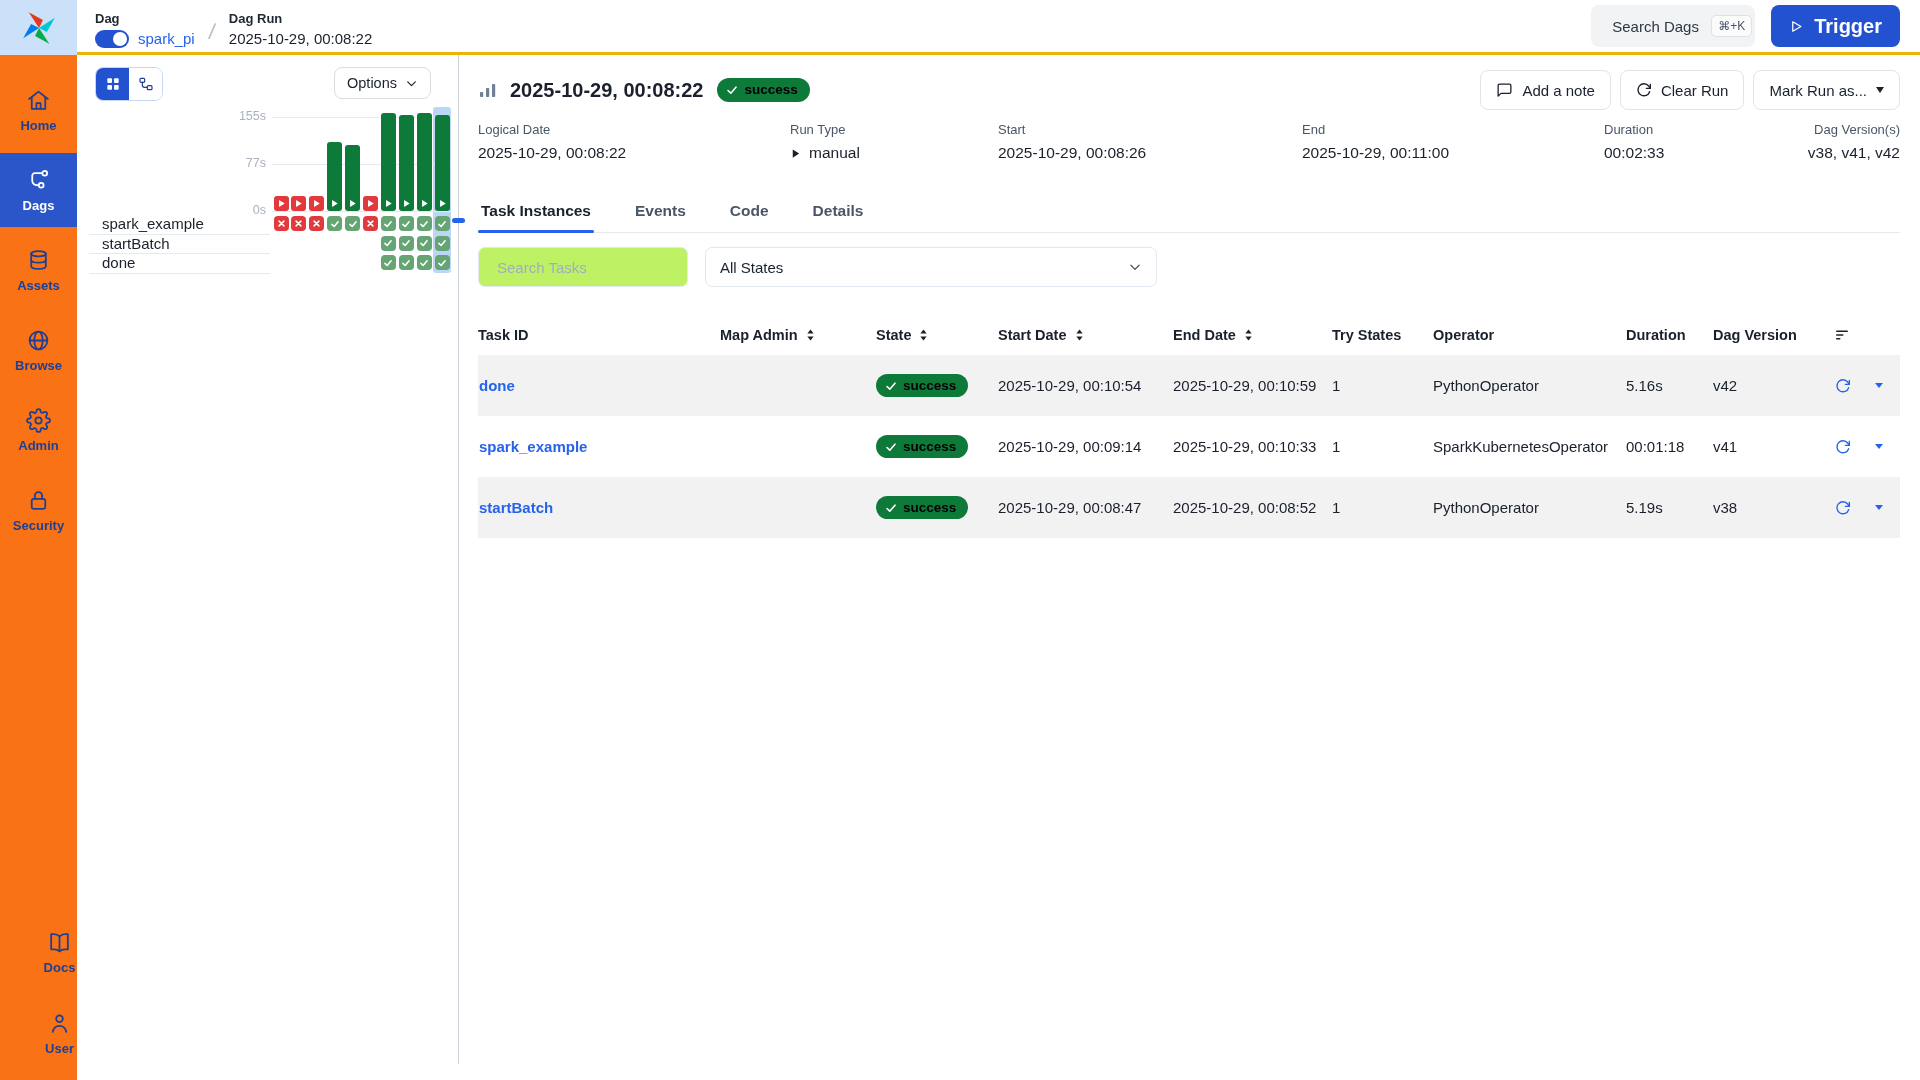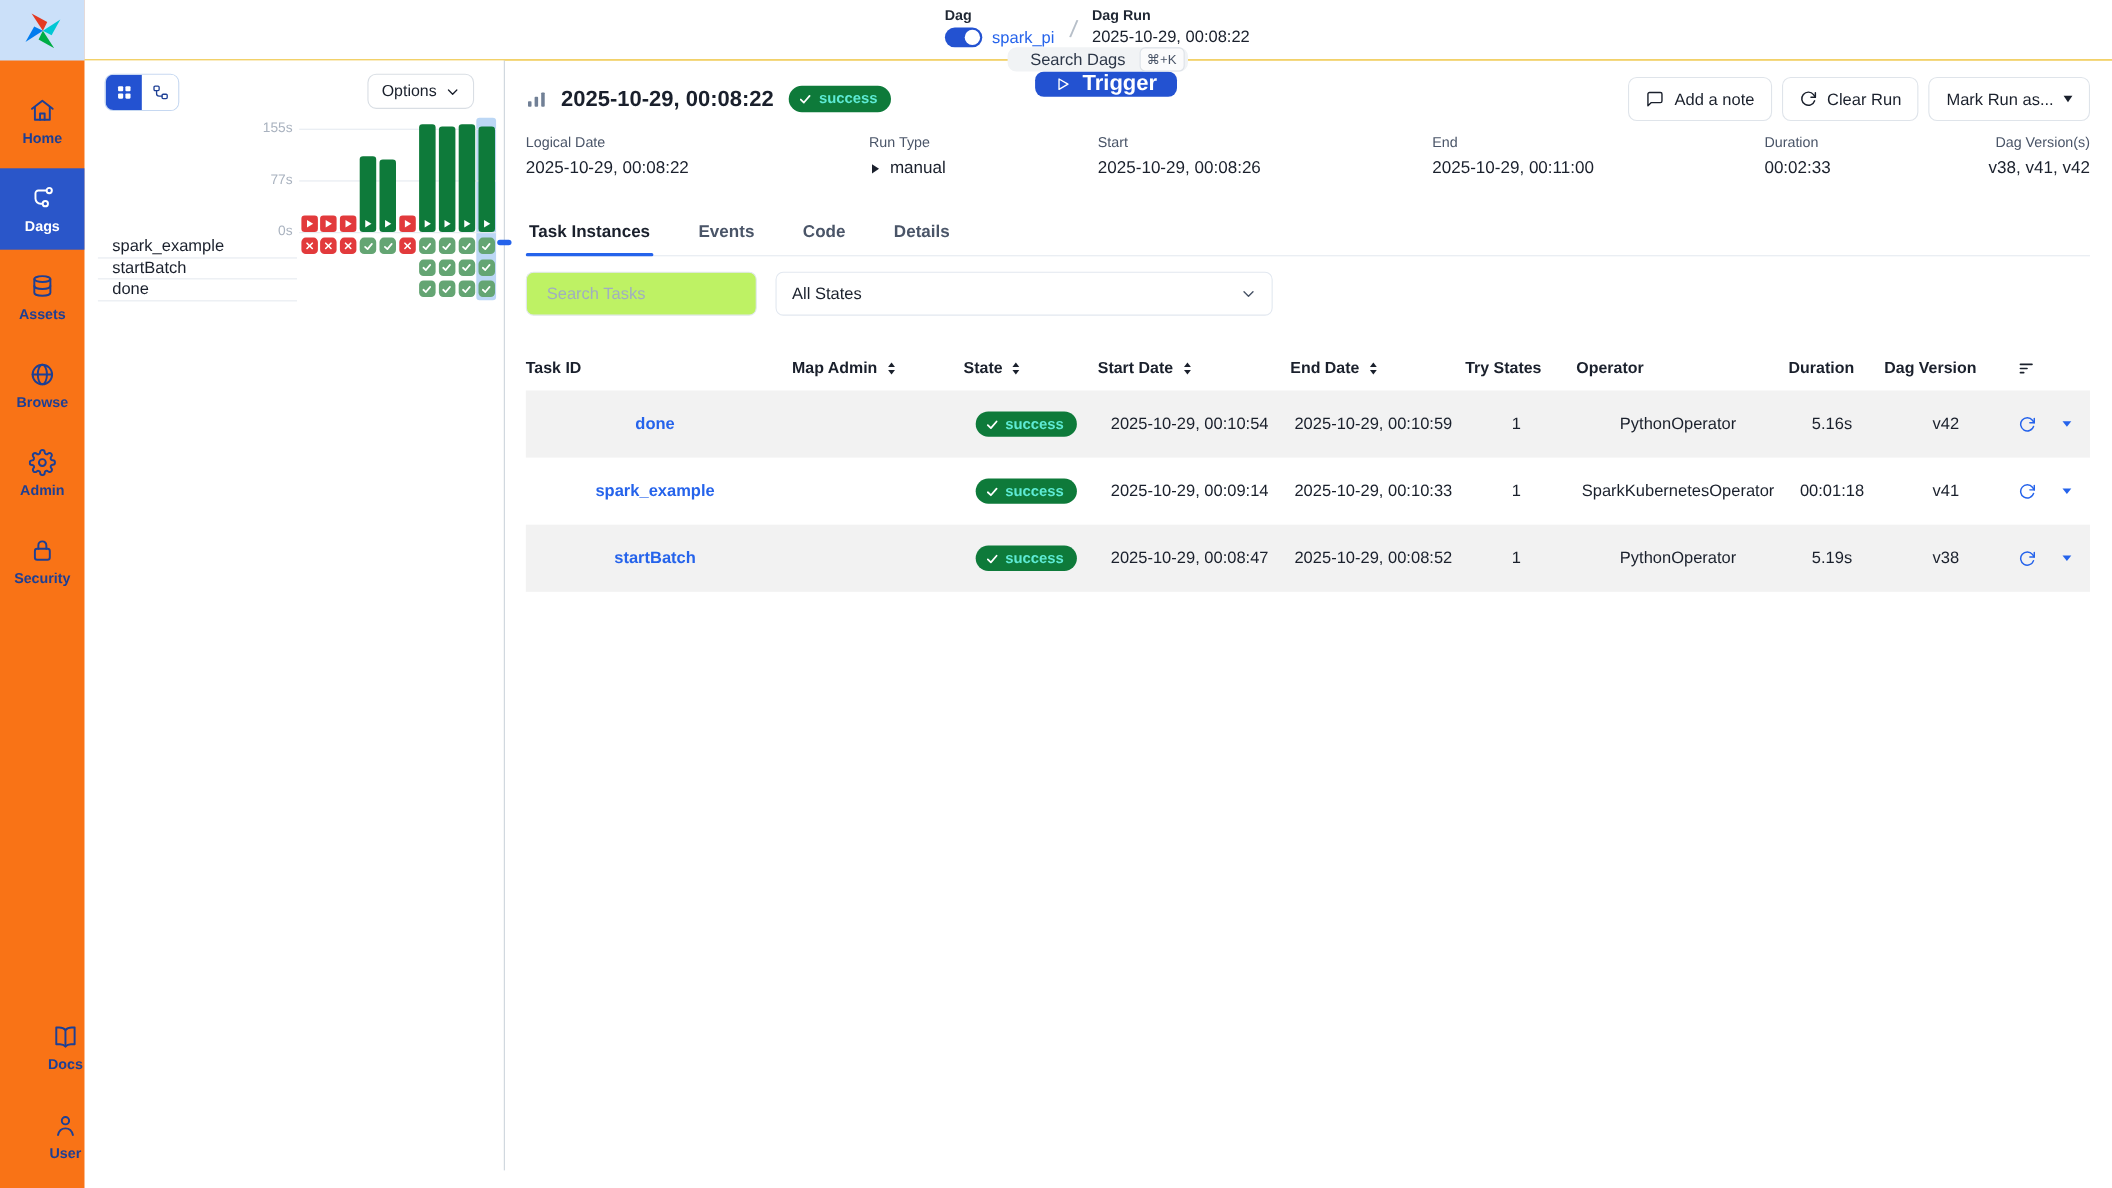--- a/index.html
+++ b/index.html
@@ -11,21 +11,21 @@
   .sidebar { position:absolute; left:0; top:0; width:77px; height:1080px; background:#f97316; display:flex; flex-direction:column; }
   .logo-tile { width:77px; height:55px; background:#cbe0f9; display:flex; align-items:center; justify-content:center; cursor:pointer; }
   .nav { margin-top:18px; display:flex; flex-direction:column; gap:6px; }
   .nav-item { width:77px; height:74px; display:flex; flex-direction:column; align-items:center; justify-content:center; gap:5px; color:#1d3f94; cursor:pointer; }
   .nav-item .nav-label { font-size:13px; font-weight:600; }
   .nav-item svg { display:block; }
   .nav-item.active { background:#2a56c9; color:#fff; }
   .nav-bottom { margin-top:auto; margin-bottom:10px; display:flex; flex-direction:column; gap:7px;padding-left:21px; }
 
   
-  .topbar { position:absolute; left:77px; top:0; width:1843px; height:55px; background:#fff; border-bottom:1px solid #eab308; display:flex; align-items:center; padding:0 20px 0 18px;flex-direction:column; }
+  .topbar { position:absolute; left:77px; top:0; width:1843px; height:55px; background:#fff; border-bottom:3px solid #eab308; display:flex; align-items:center; padding:0 20px 0 18px; }
   .crumb-group { display:flex; align-items:flex-start; gap:0; }
   .crumb { display:flex; flex-direction:column; gap:4px; }
   .crumb-label { font-size:13px; font-weight:700; color:#1f2733; padding-top:6px; }
   .crumb-row { display:flex; align-items:center; gap:9px; }
   .toggle { width:34px; height:18px; border-radius:9px; background:#2352d1; position:relative; cursor:pointer; flex:0 0 auto; }
   .toggle .knob { position:absolute; right:2px; top:2px; width:14px; height:14px; border-radius:50%; background:#fff; }
   .crumb-link { font-size:15px; color:#2563eb; cursor:pointer; }
   .crumb-current { font-size:15px; color:#1a202c; }
   .crumb-slash { color:#b7bfc9; font-size:22px; font-weight:300; margin:14px 14px 0 14px; transform:rotate(8deg); }
   .topbar-spacer { flex:1; }
@@ -54,21 +54,21 @@
   .ti-square.failed { background:#e23a3c; }
   .grid-task-label { position:absolute; font-size:15px; color:#1a202c; cursor:pointer; white-space:nowrap; }
   .label-sep { position:absolute; height:1px; background:#e5eaf0; }
   .divider { position:absolute; left:458px; top:55px; width:1px; height:1009px; background:#cdd4dc; }
   .divider-handle { position:absolute; left:452px; top:218px; width:13px; height:5px; border-radius:3px; background:#2563eb; cursor:col-resize; }
 
   
   .main-panel { position:absolute; left:459px; top:55px; width:1461px; height:1025px; padding:0 20px 0 19px; }
   .run-header { margin-top:14px; height:42px; display:flex; align-items:center; }
   .run-title { font-size:20px; font-weight:700; color:#1a202c; margin-left:12px; }
-  .badge { display:inline-flex; align-items:center; gap:6px; background:#0e7a3a; color:#5eead4; font-size:13.5px; font-weight:600; border-radius:14px; padding:5px 12px 5px 9px; line-height:1; }
+  .badge { display:inline-flex; align-items:center; gap:6px; background:#0e7a3a; color:#000000; font-size:13.5px; font-weight:600; border-radius:14px; padding:5px 12px 5px 9px; line-height:1; }
   .run-header .badge { margin-left:14px; }
   .header-actions { margin-left:auto; display:flex; gap:9px; }
   .hbtn { height:40px; padding:0 15px; background:#fff; border:1px solid #dfe4ea; border-radius:8px; font-size:15px; color:#1a202c; display:flex; align-items:center; gap:9px; cursor:pointer; font-family:"Liberation Sans",sans-serif; }
   .caret-down { width:0; height:0; border-left:4.5px solid transparent; border-right:4.5px solid transparent; border-top:6px solid #1a202c; display:inline-block; }
 
   .meta-row { position:relative; margin-top:11px; height:58px; }
   .meta-field { position:absolute; top:0; display:flex; flex-direction:column; gap:7px; }
   .meta-label { font-size:13px; color:#4a5568; }
   .meta-value { font-size:15.5px; color:#1a202c; display:flex; align-items:center; gap:8px; }
   .meta-right { right:0; text-align:right; align-items:flex-end; }
@@ -78,21 +78,21 @@
   .tab.active { color:#1a202c; font-weight:700; }
   .tab.active::after { content:""; position:absolute; left:0; right:0; bottom:-1px; height:3px; background:#2563eb; border-radius:2px; }
 
   .filters { margin-top:14px; display:flex; gap:17px; }
   .task-search { position:relative; width:210px; height:40px; border:1px solid #e2e8f0; border-radius:7px; display:flex; align-items:center; padding:0 10px; gap:8px; background:#bef264; }
   .task-search input { border:0; outline:0; flex:1; font-size:15px; color:#1a202c; font-family:"Liberation Sans",sans-serif; background:transparent; }
   .task-search input::placeholder { color:#a0aec0; opacity:1; }
   .state-select { width:452px; height:40px; border:1px solid #e2e8f0; border-radius:7px; display:flex; align-items:center; padding:0 14px; font-size:15px; color:#1a202c; cursor:pointer; background:#fff; }
   .state-select .chev { margin-left:auto; }
 
-  .task-table { margin-top:28px;text-align:center; }
+  .task-table { margin-top:28px; }
   .tgrid { display:grid; grid-template-columns:242px 156px 122px 175px 159px 101px 193px 87px 120px 1fr; align-items:center; }
   .thead { height:40px; font-size:14.5px; font-weight:600; color:#1a202c; }
   .th { display:flex; align-items:center; gap:7px; }
   .th.sortable { cursor:pointer; }
   .th-actions { display:flex; justify-content:flex-end; padding-right:62px; }
   .trow { height:61px; font-size:15px; color:#1a202c; margin-top:0; }
   .trow:first-of-type { margin-top:18px; }
   .trow.striped { background:#f2f2f2; }
   .cell { padding-right:8px; }
   .cell-taskid { padding-left:1px; font-weight:700; color:#2563eb; cursor:pointer; }

